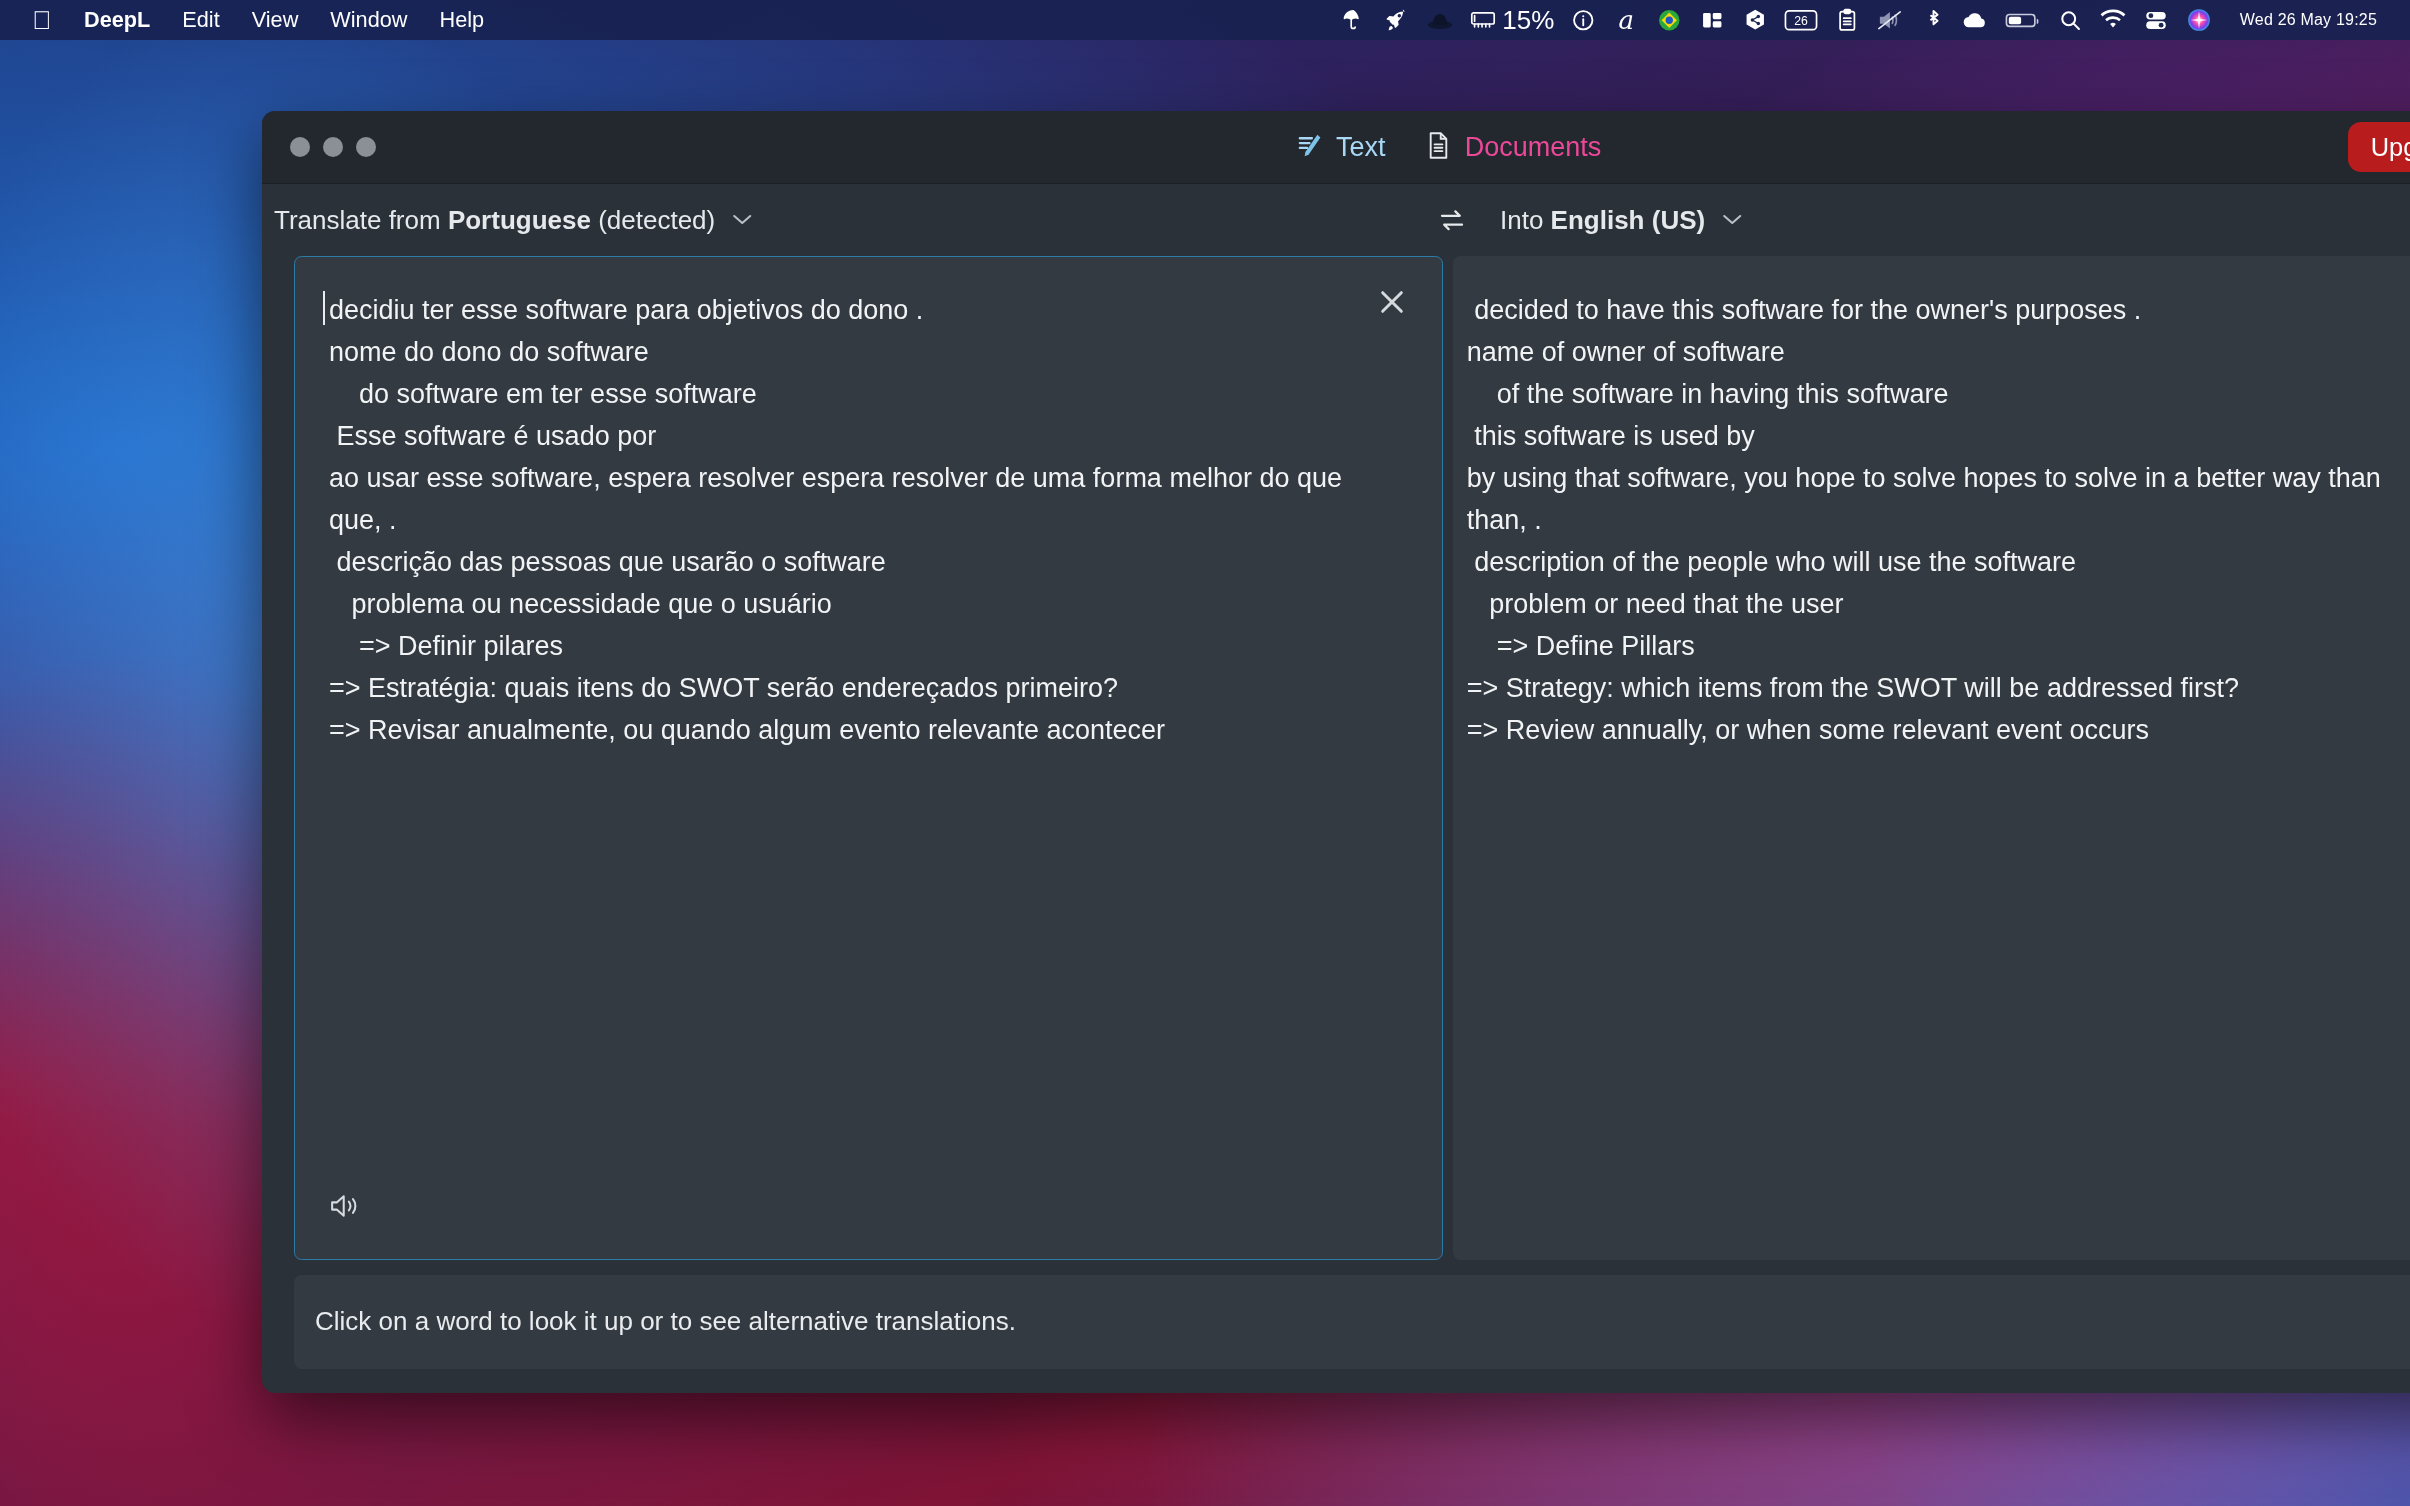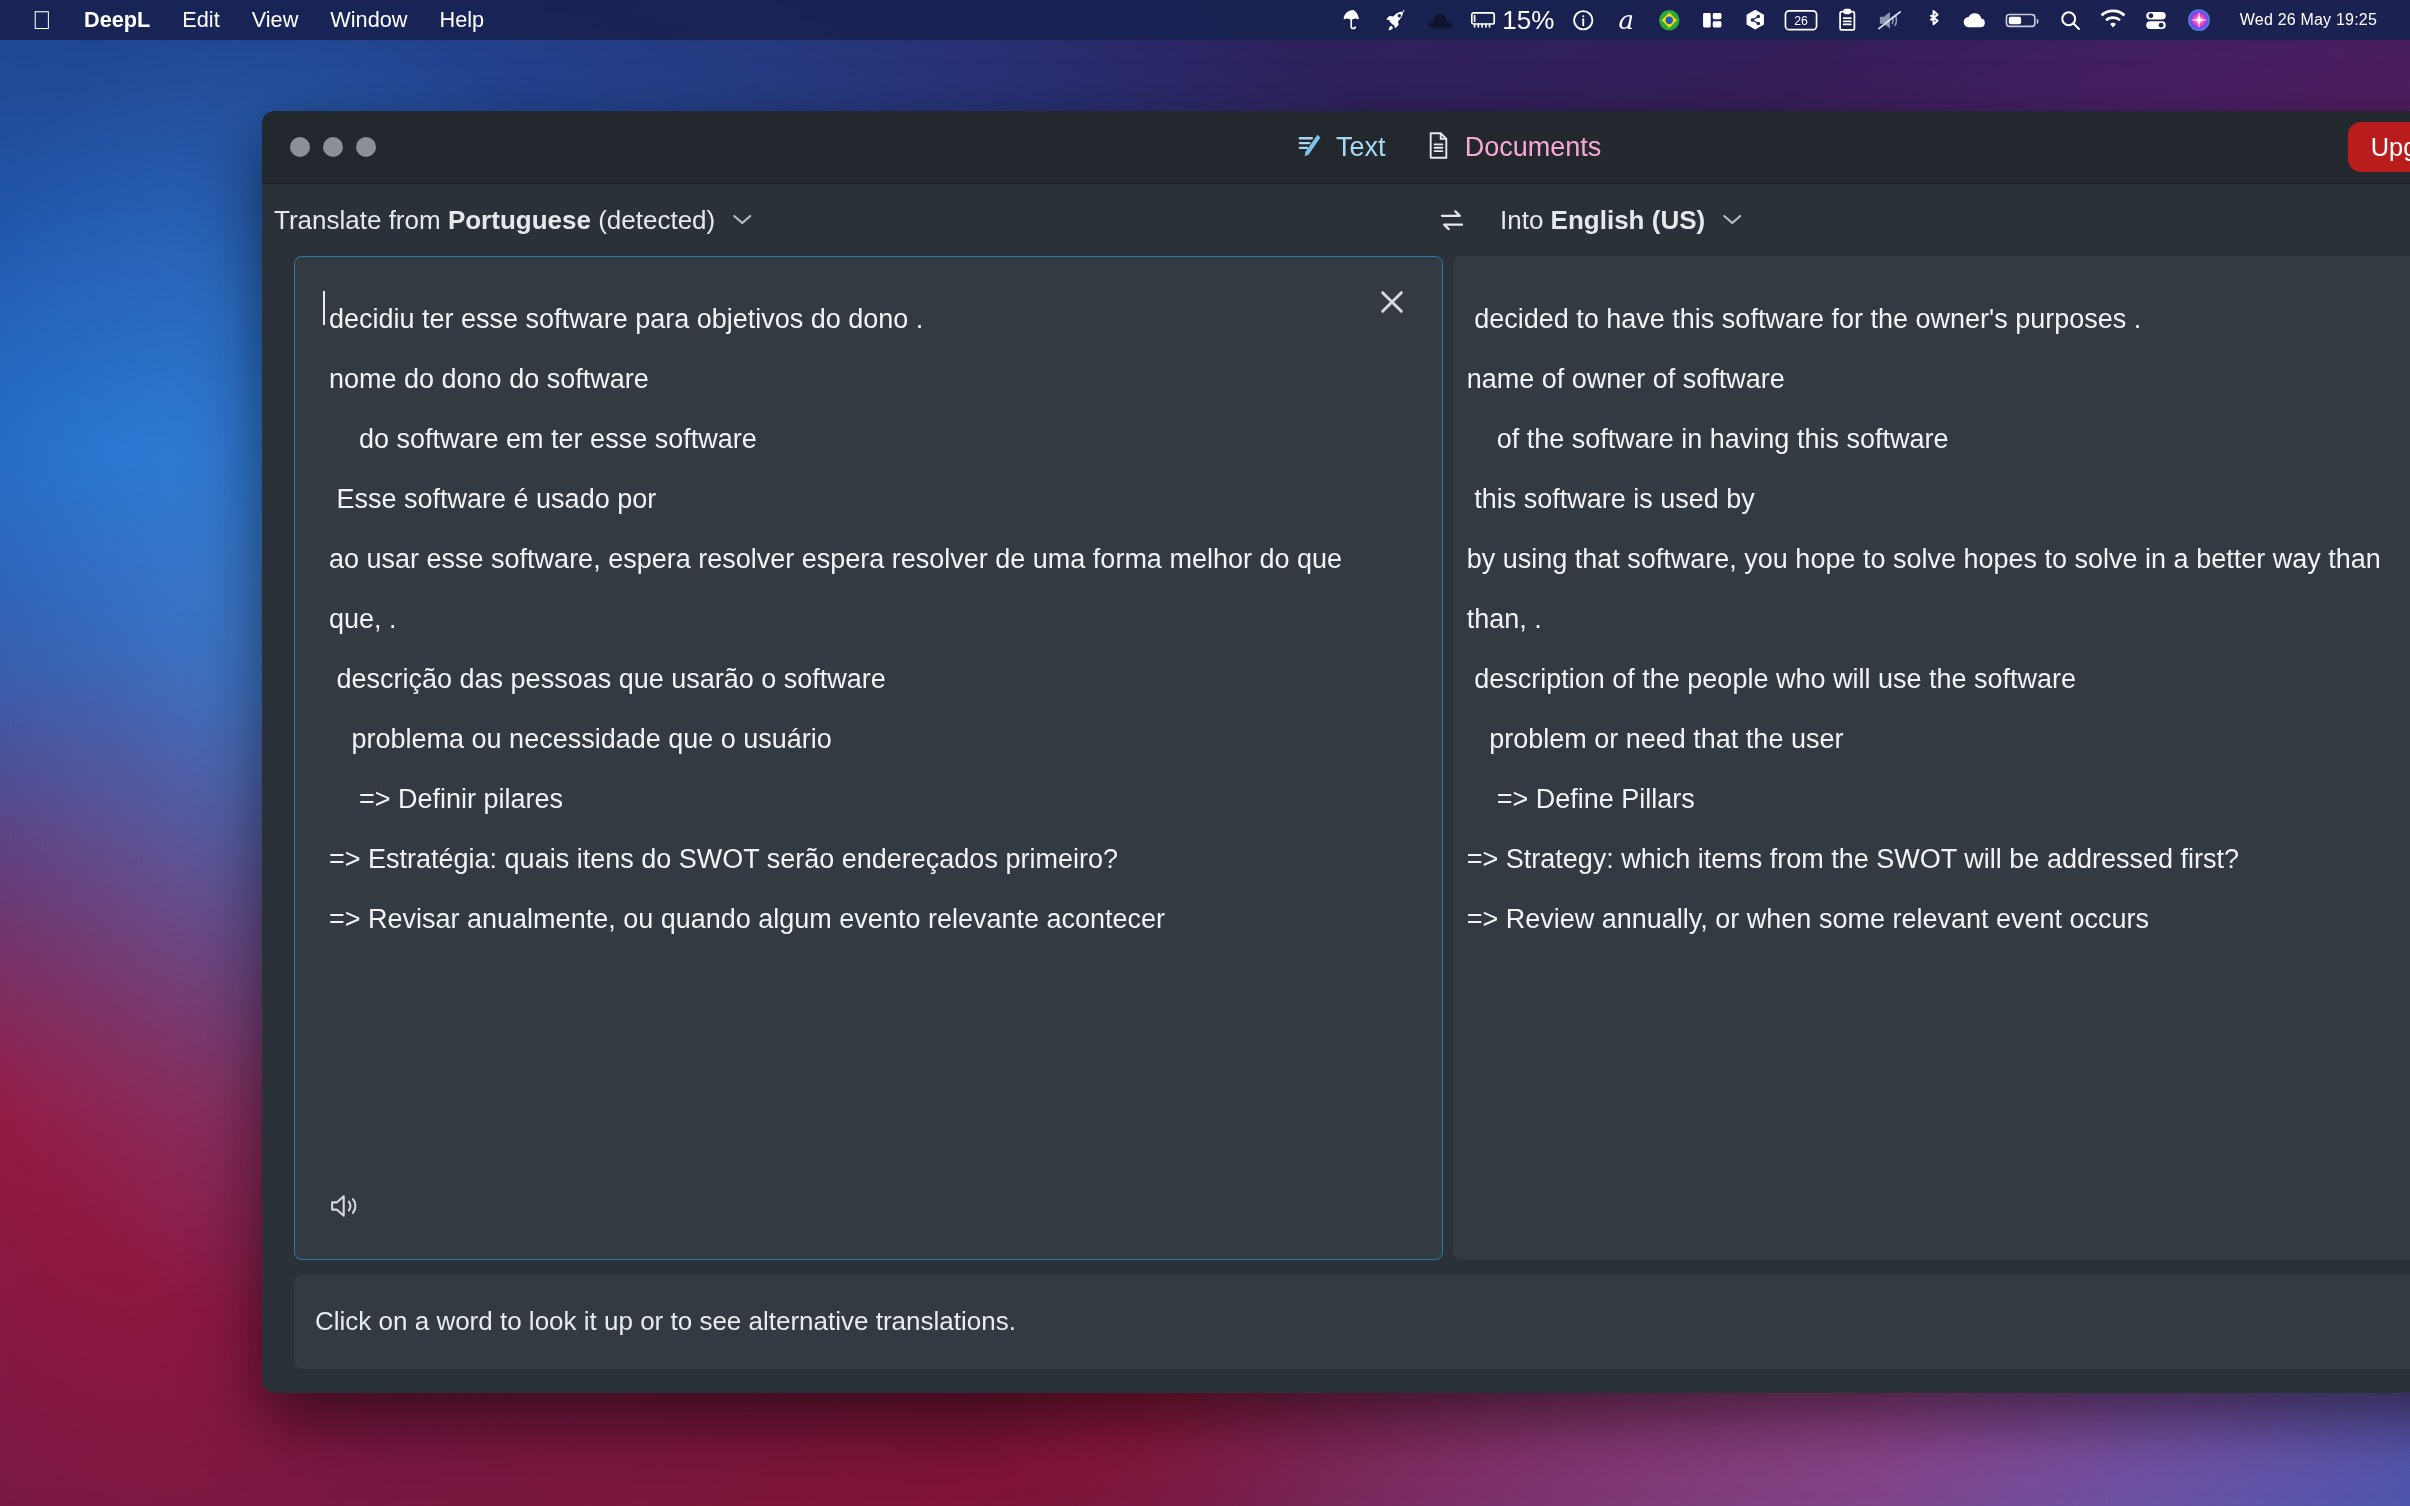--- a/index.html
+++ b/index.html
@@ -90,21 +90,21 @@
   .dot { width: 20px; height: 20px; border-radius: 50%; background: #8b9096; }
 
   .tabs {
     position: absolute; left: 0; right: 0;
     display: flex; justify-content: center; align-items: center; gap: 40px;
     pointer-events: none;
   }
   .tab { display: flex; align-items: center; gap: 12.2px; pointer-events: auto; }
   .tab-label { font-size: 27px; }
   .tab.active .tab-label { color: #a8d8f5; }
-  .tab.inactive .tab-label { color: #f9a8d4; }
+  .tab.inactive .tab-label { color: #ec4899; }
 
   .title-right {
     margin-left: auto; display: flex; align-items: center; gap: 24.5px;
     position: relative; z-index: 3;
   }
   #upgrade-btn {
     background: #b91c1c;
     color: #ffffff;
     font-size: 25.4px;
     padding: 10.4px 22.6px;
@@ -150,21 +150,21 @@
     border: 1.9px solid #2b7ca8;
     border-radius: 7.5px;
   }
   #target-panel { border: 1.9px solid transparent; border-radius: 7.5px; }
 
   .panel-text {
     flex: 1 1 auto;
     padding: 32px 38px 0 34px;
     color: #f1f3f5;
     font-size: 27px;
-    line-height: 60px;
+    line-height: 42px;
     overflow: hidden;
     white-space: pre-wrap;
     position: relative;
   }
   #source-text { padding-left: 34px; }
   #target-text { padding-left: 13px; }
   .caret {
     position: absolute;
     left: 28px; top: 34px;
     width: 1.9px; height: 34px;

